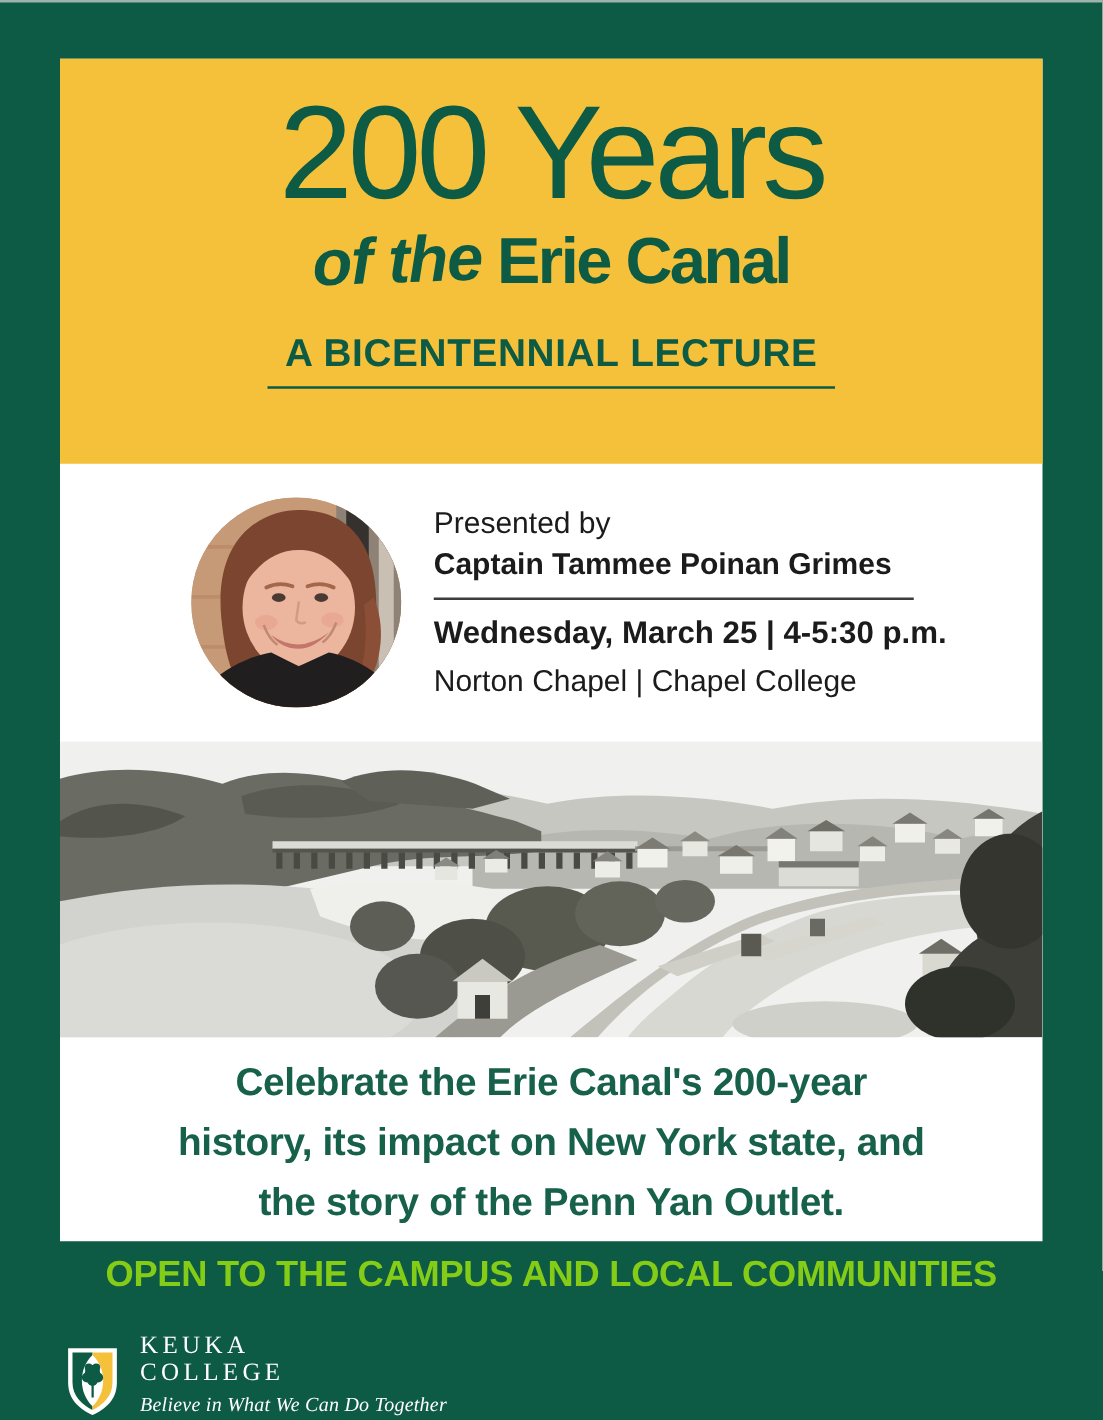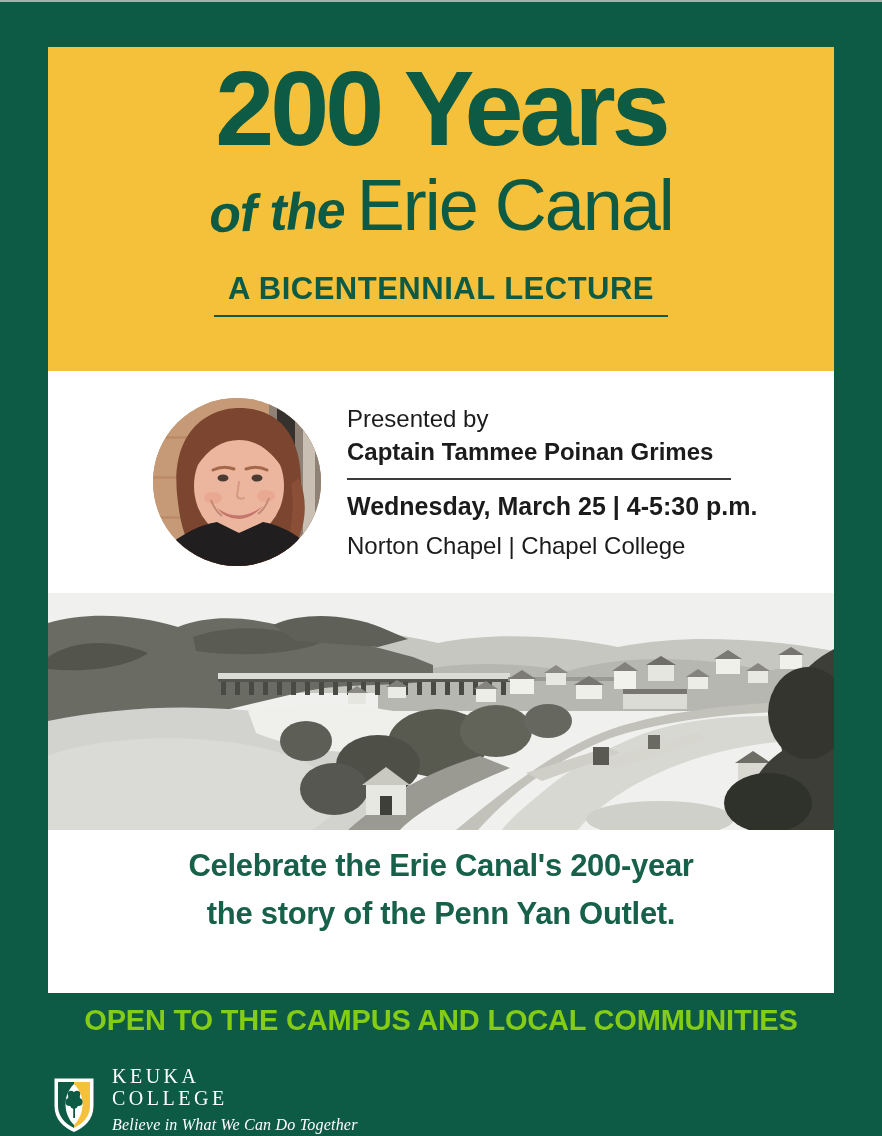--- a/index.html
+++ b/index.html
@@ -8,25 +8,25 @@
     background:#0d5a45;
     font-family:"Liberation Sans","DejaVu Sans",sans-serif;
   }
   .top-edge{position:absolute;top:0;left:0;width:882px;height:2px;background:#9db3ab}
   .card{
     position:absolute;left:48px;top:47px;width:786px;height:946px;
     background:#ffffff;
   }
   
   .hdr{background:#f5c13b;height:324px;text-align:center;color:#0d5a45;overflow:hidden}
-  .t1{font-size:106px;font-weight:700;letter-spacing:-4px;line-height:1;padding-top:8px}
+  .t1{font-size:106px;font-weight:400;letter-spacing:-4px;line-height:1;padding-top:22px}
   .t2{margin-top:8px;line-height:1;white-space:nowrap}
   .t2 .ofthe{font-style:italic;font-weight:700;font-size:52px;letter-spacing:-1px;
     display:inline-block;vertical-align:baseline;margin-right:12px;transform:rotate(-2deg)}
-  .t2 .main{font-weight:400;font-size:72px;letter-spacing:-2px}
+  .t2 .main{font-weight:700;font-size:52px;letter-spacing:-2px}
   .sub{display:inline-block;margin-top:30px;font-size:31px;font-weight:700;letter-spacing:.5px;
     border-bottom:2px solid #0d5a45;padding:0 14px 8px}
   
   .presenter{height:222px;display:flex;align-items:center;padding-left:105px;box-sizing:border-box}
   .photo{width:168px;height:168px;border-radius:50%;overflow:hidden;flex:0 0 auto;background:#c69a76}
   .photo svg{display:block}
   .pinfo{margin-left:26px;color:#1b1b1b}
   .pintro{font-size:24px}
   .pname{font-size:24px;font-weight:700;margin-top:5px}
   .pdiv{width:384px;border:none;border-top:2px solid #3c3c3c;margin:12px 0 12px}
@@ -181,20 +181,21 @@
       <ellipse cx="612" cy="226" rx="74" ry="18" fill="#d0d0cb"></ellipse>
 
       <path d="M786,56 C744,78 726,118 734,158 C704,178 694,210 704,237 L786,237 Z" fill="#3c3e37"></path>
       <ellipse cx="760" cy="120" rx="40" ry="46" fill="#33352e"></ellipse>
       <ellipse cx="720" cy="210" rx="44" ry="30" fill="#2f312b"></ellipse>
     </svg>
   </div>
 
   <div class="desc">
     <div>Celebrate the Erie Canal's 200-year</div>
+    <div>history, its impact on New York state, and</div>
     <div>the story of the Penn Yan Outlet.</div>
   </div>
 
 </div>
 
 <div class="banner">OPEN TO THE CAMPUS AND LOCAL COMMUNITIES</div>
 
 <div class="footer">
   <svg width="42" height="57" viewBox="0 0 42 57">
     <path d="M1.5,1.5 H40.5 V29 C40.5,43 31,50.5 21,55 C11,50.5 1.5,43 1.5,29 Z" fill="#ffffff"></path>

